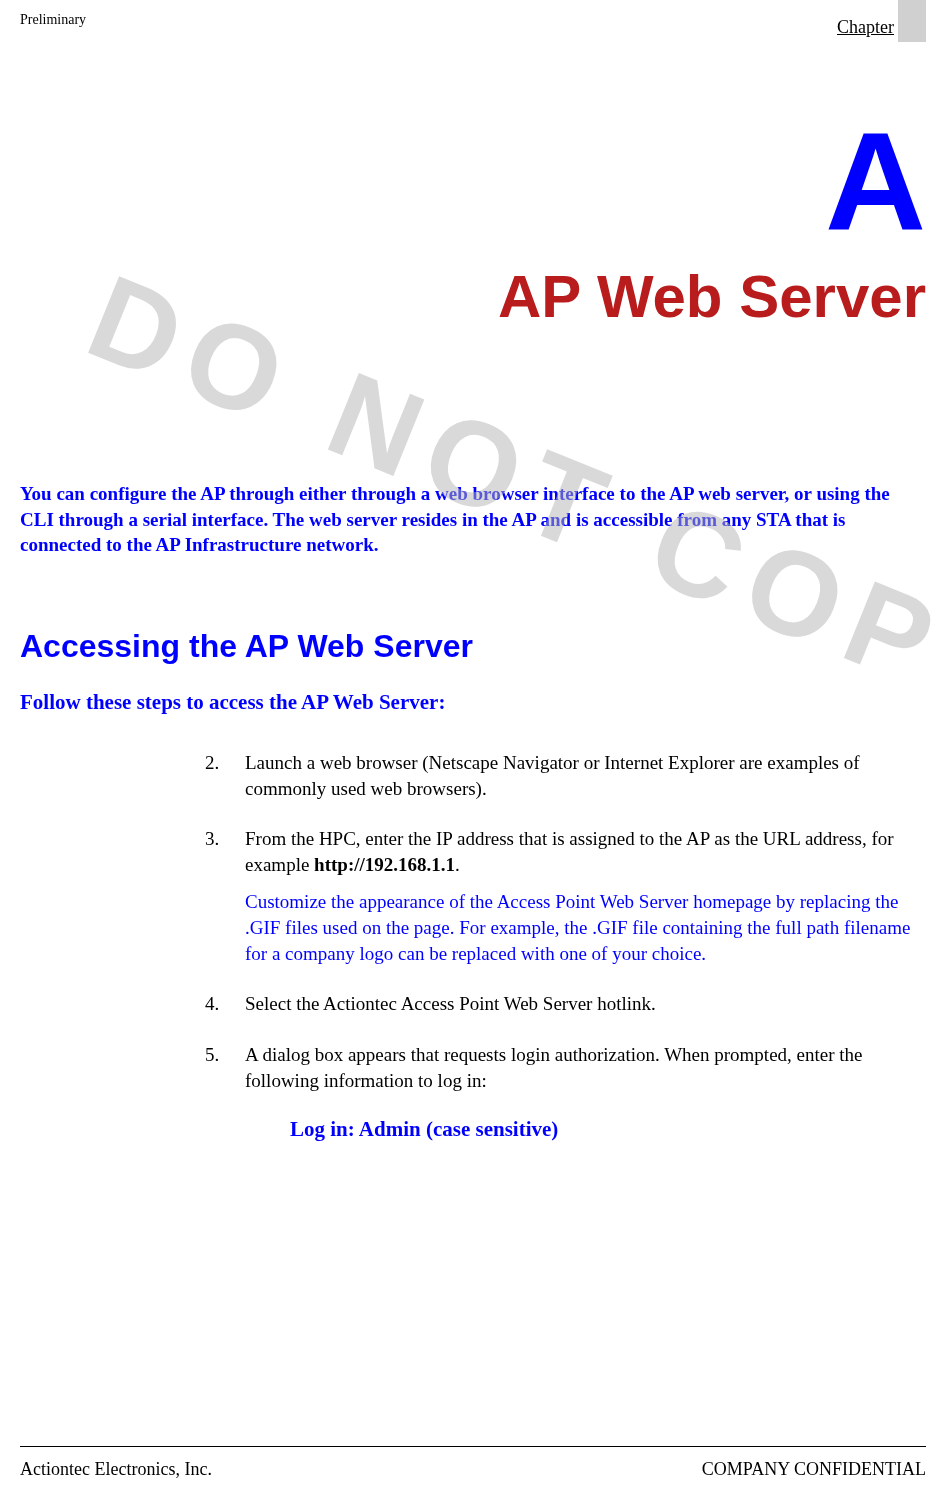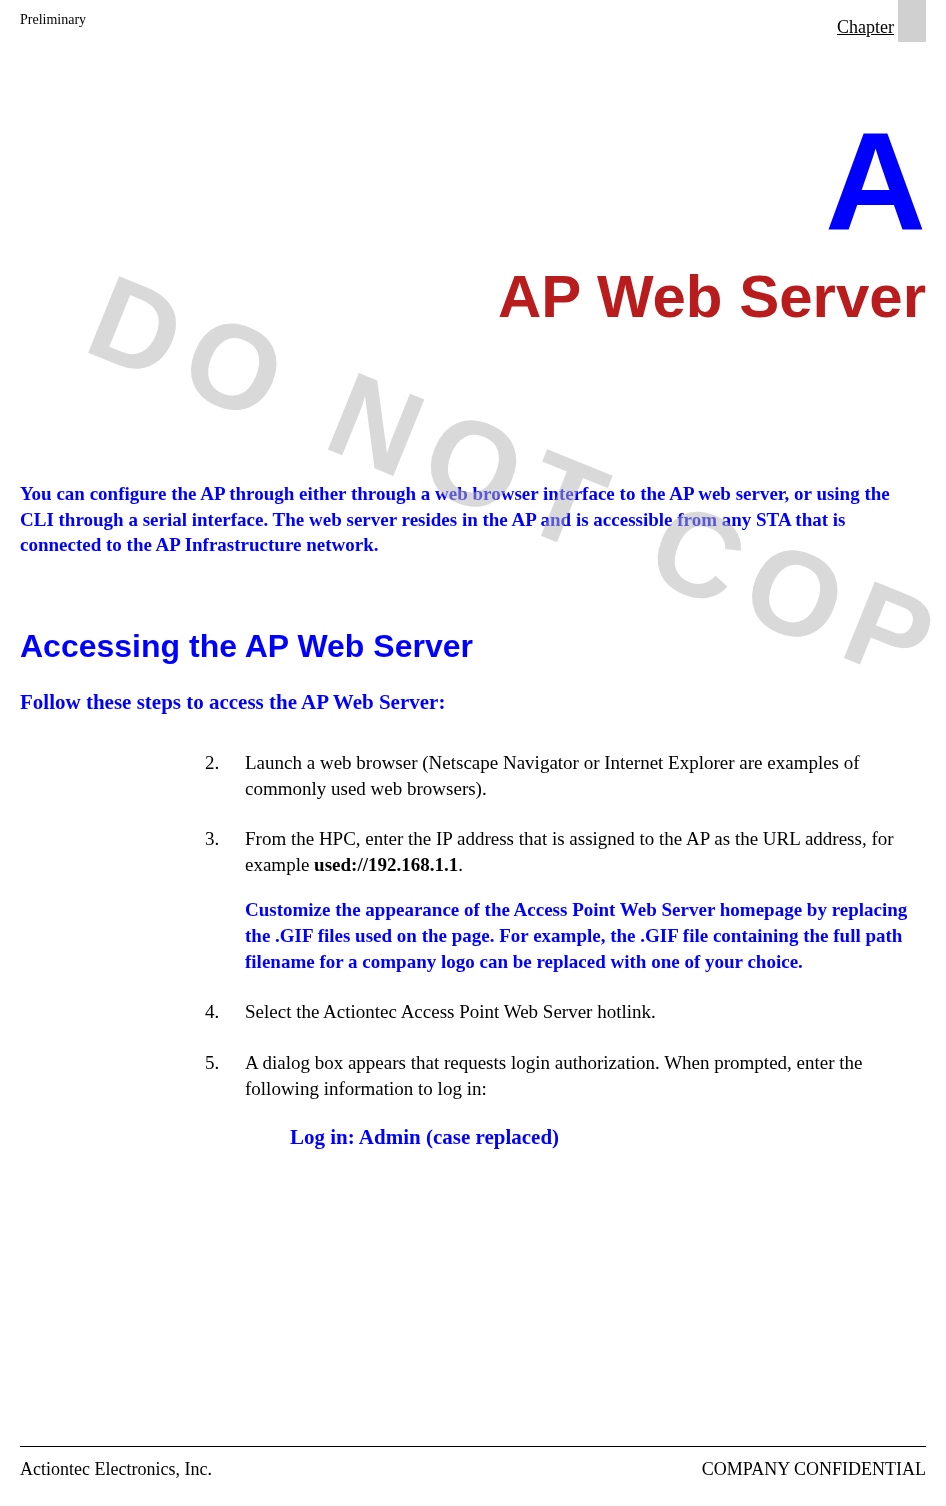--- a/index.html
+++ b/index.html
@@ -93,22 +93,22 @@
     }
     .step-num {
       min-width: 40px;
       color: #000000;
     }
     .step-text {
       color: #000000;
     }
     .step-blue {
       color: #0000ff;
-      font-weight: bold;
-      margin-top: 20px;
+      font-weight: normal;
+      margin-top: 12px;
     }
     .login-indent {
       margin-left: 45px;
       margin-top: 22px;
     }
     .login-line {
       color: #0000ff;
       font-weight: bold;
       font-size: 21px;
       margin-bottom: 22px;
@@ -167,36 +167,36 @@
   <div class="steps">
 
     <div class="step">
       <div class="step-num">2.</div>
       <div class="step-text">Launch a web browser (Netscape Navigator or Internet Explorer are examples of commonly used web browsers).</div>
     </div>
 
     <div class="step">
       <div class="step-num">3.</div>
       <div class="step-text">
-        <span>From the HPC, enter the IP address that is assigned to the AP as the URL address, for example </span><span class="bold-inline">used://192.168.1.1</span><span>.</span>
+        <span>From the HPC, enter the IP address that is assigned to the AP as the URL address, for example </span><span class="bold-inline">http://192.168.1.1</span><span>.</span>
         <div class="step-blue">Customize the appearance of the Access Point Web Server homepage by replacing the .GIF files used on the page. For example, the .GIF file containing the full path filename for a company logo can be replaced with one of your choice.</div>
       </div>
     </div>
 
     <div class="step">
       <div class="step-num">4.</div>
       <div class="step-text">Select the Actiontec Access Point Web Server hotlink.</div>
     </div>
 
     <div class="step">
       <div class="step-num">5.</div>
       <div class="step-text">
         <span>A dialog box appears that requests login authorization. When prompted, enter the following information to log in:</span>
         <div class="login-indent">
-          <div class="login-line">Log in: Admin (case replaced)</div>
+          <div class="login-line">Log in: Admin (case sensitive)</div>
         </div>
       </div>
     </div>
 
   </div>
 </div>
 
 <div class="footer">
   <div>Actiontec Electronics, Inc.</div>
   <div>COMPANY CONFIDENTIAL</div>

